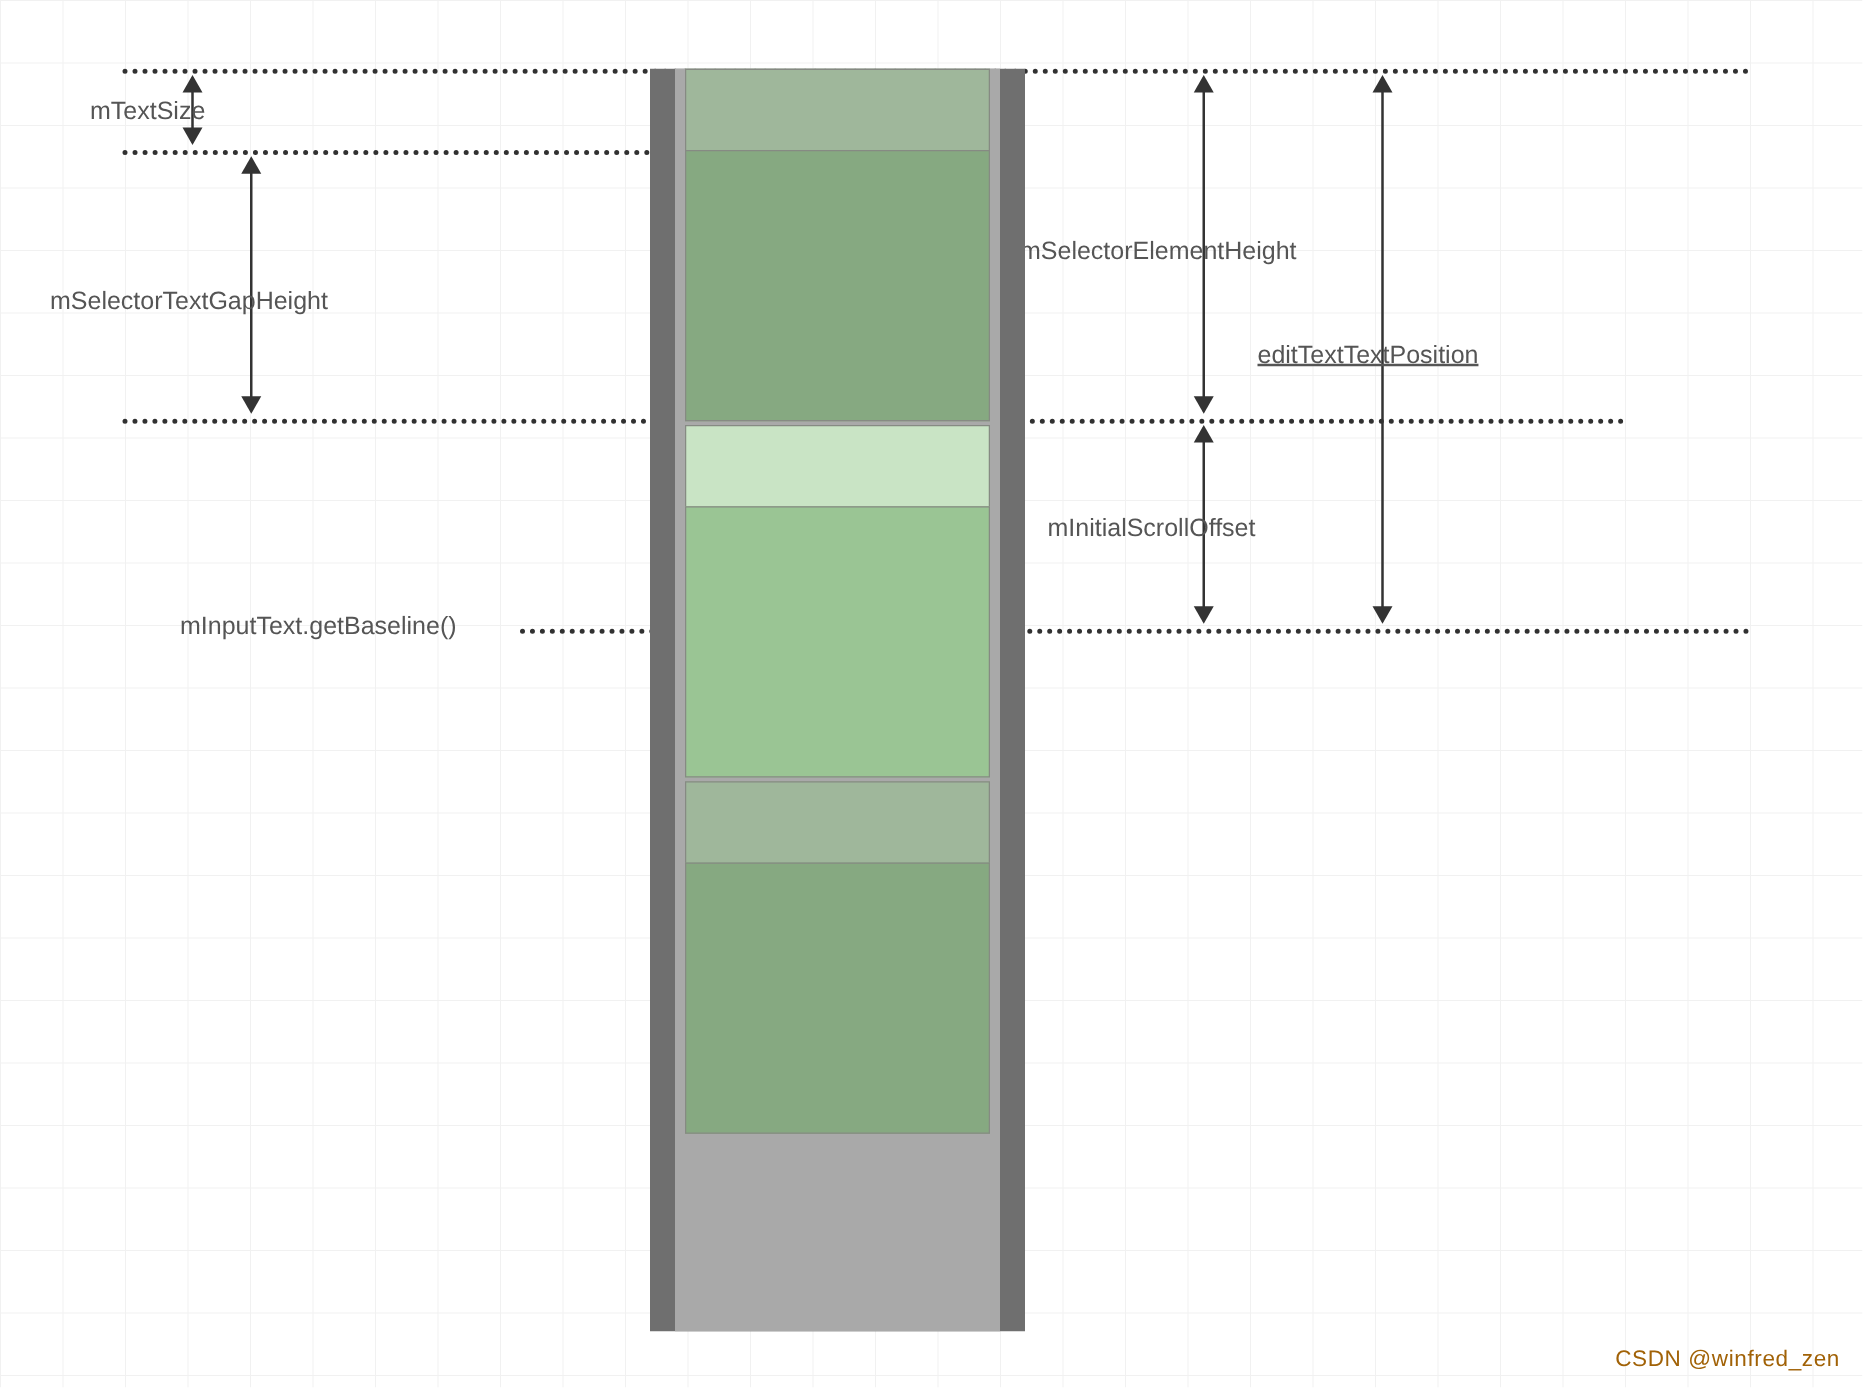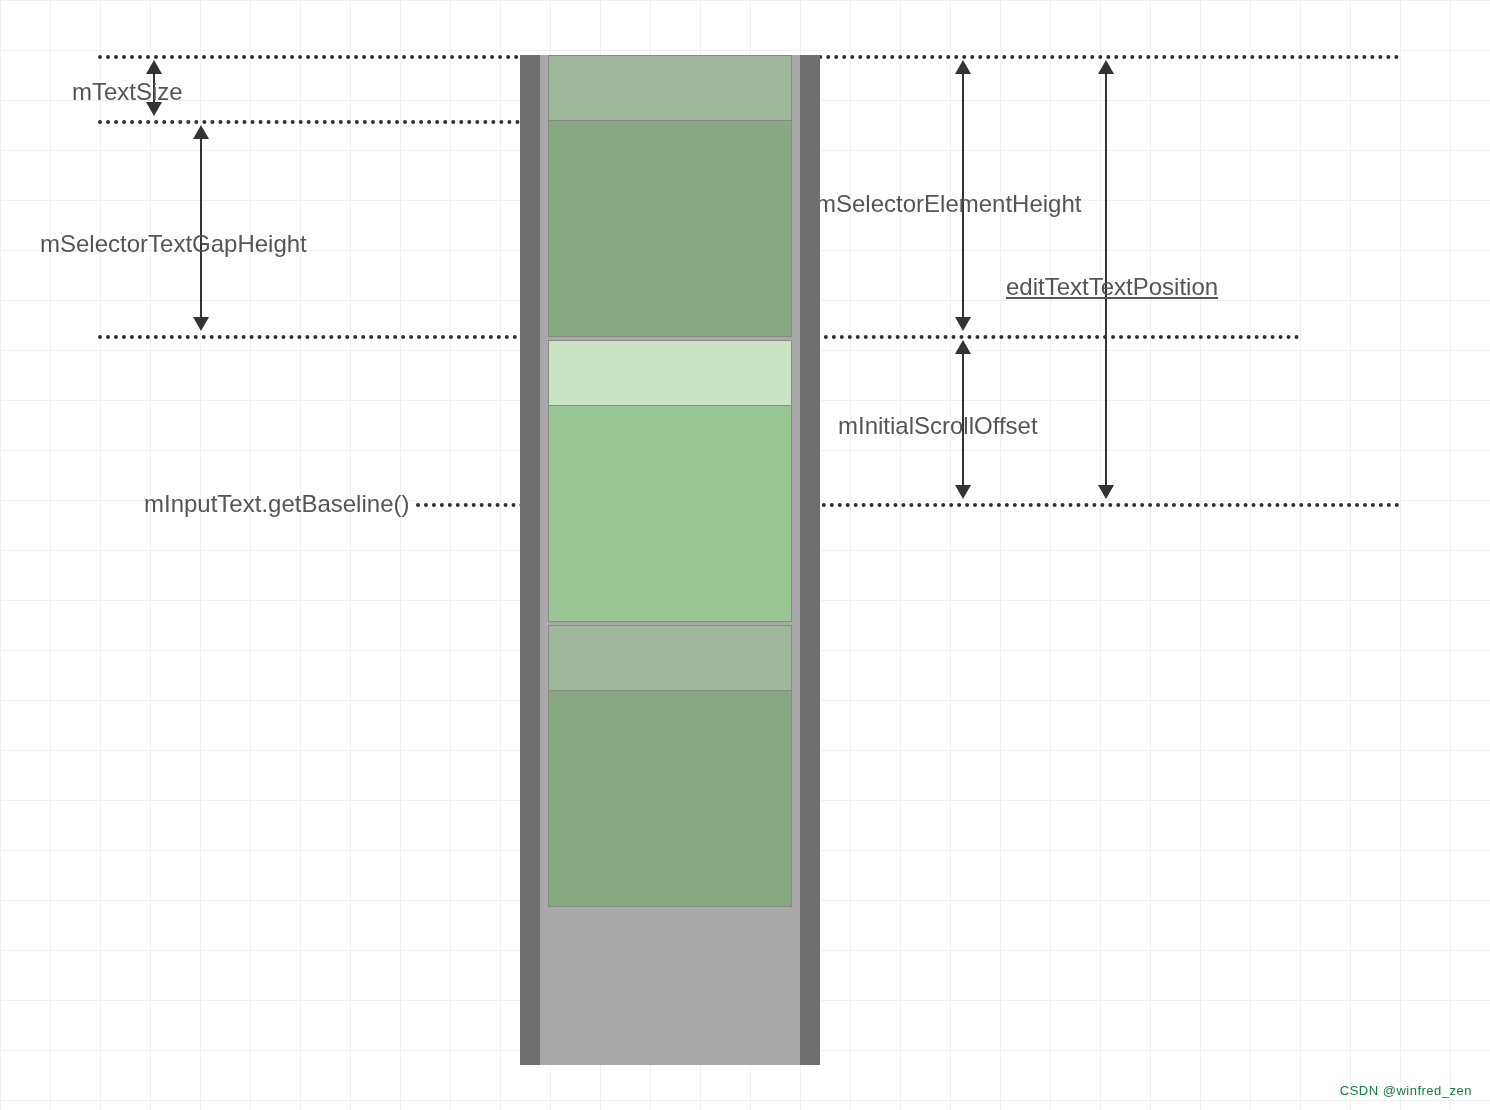--- a/index.html
+++ b/index.html
@@ -20,31 +20,31 @@
     inset: 0;
     background-image:
       linear-gradient(to right, #f1f1f1 1px, transparent 1px),
       linear-gradient(to bottom, #f1f1f1 1px, transparent 1px);
     background-size: 50px 50px;
     background-position: 0 0;
   }
 
   .label {
     position: absolute;
-    font-size: 24px;
+    font-size: 20px;
     color: #555;
     white-space: nowrap;
   }
 
   .watermark {
     position: absolute;
     right: 18px;
     bottom: 12px;
-    font-size: 13px;
-    color: #15803d;
+    font-size: 18px;
+    color: #a16207;
     letter-spacing: .5px;
   }
 
   
   .col-outer {
     position: absolute;
     left: 520px;
     top: 55px;
     width: 300px;
     height: 1010px;

